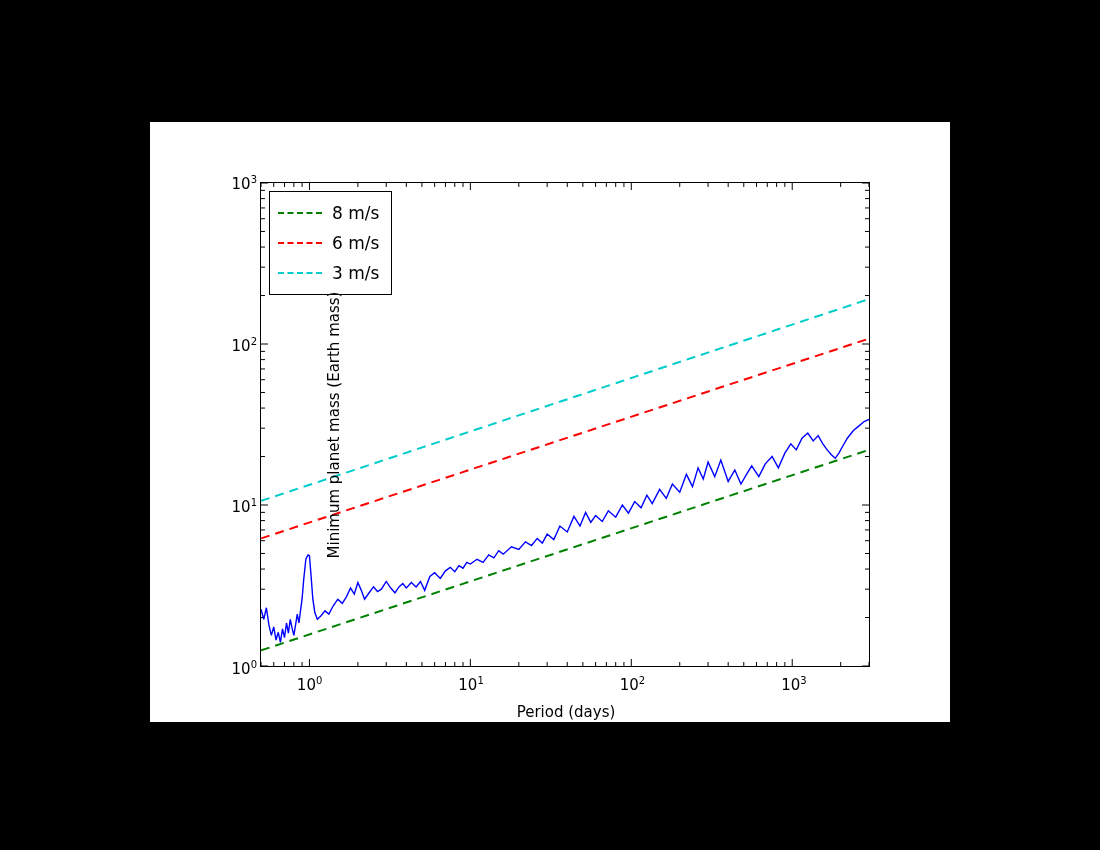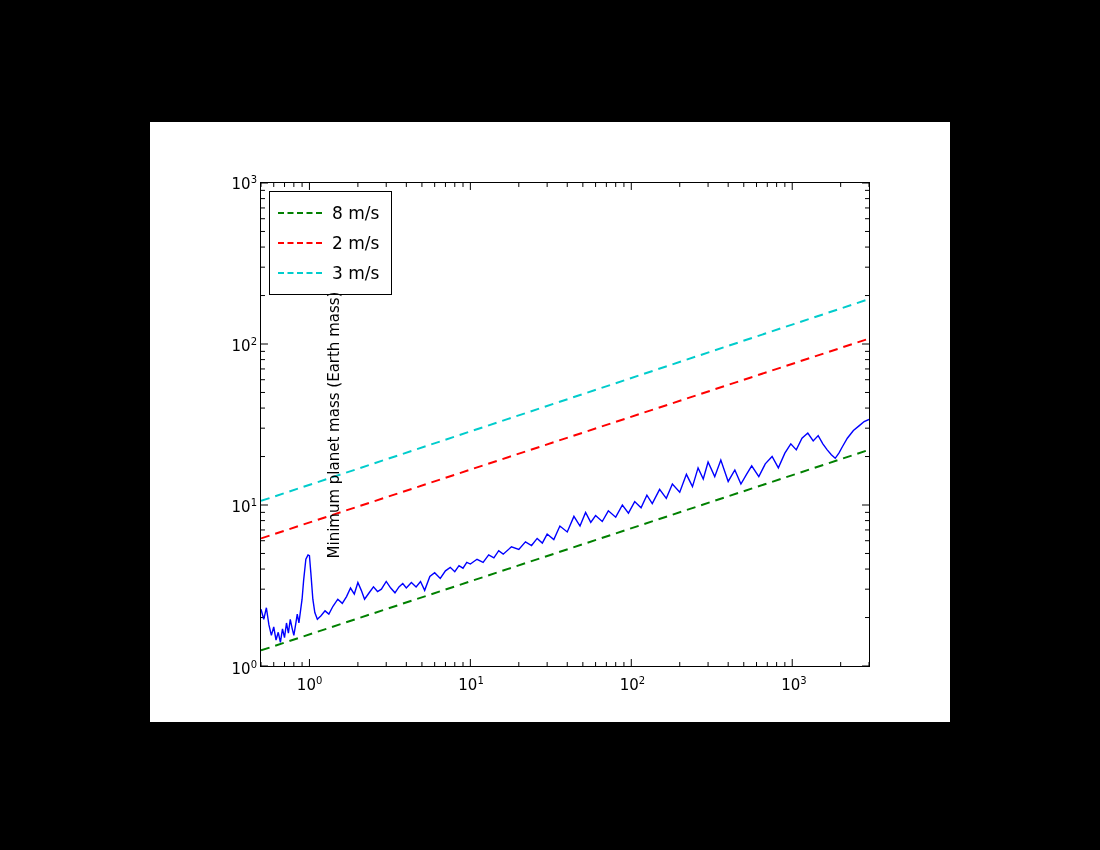--- a/index.html
+++ b/index.html
@@ -257,21 +257,21 @@
           </g>
       </svg>
 
       <div id="legend">
         <div class="legend-row">
           <span class="legend-swatch" style="border-top-color:#008000"></span>
           <span class="legend-text">8 m/s</span>
         </div>
         <div class="legend-row">
           <span class="legend-swatch" style="border-top-color:#ff0000"></span>
-          <span class="legend-text">2 m/s</span>
+          <span class="legend-text">6 m/s</span>
         </div>
         <div class="legend-row">
           <span class="legend-swatch" style="border-top-color:#00cccc"></span>
           <span class="legend-text">3 m/s</span>
         </div>
       </div>
 
       <div class="ytick-label" id="yt0" style="top: 485px;">
         <span>10</span><span class="sup">0</span>
       </div>
@@ -291,17 +291,18 @@
       <div class="xtick-label" id="xt1" style="left: 210.057px;">
         <span>10</span><span class="sup">1</span>
       </div>
       <div class="xtick-label" id="xt2" style="left: 371.512px;">
         <span>10</span><span class="sup">2</span>
       </div>
       <div class="xtick-label" id="xt3" style="left: 532.967px;">
         <span>10</span><span class="sup">3</span>
       </div>
 
+      <div id="xlabel">Period (days)</div>
       <div id="ylabel">Minimum planet mass (Earth mass)</div>
     </div>
 
   </div>
 </div>
 
 </body></html>

